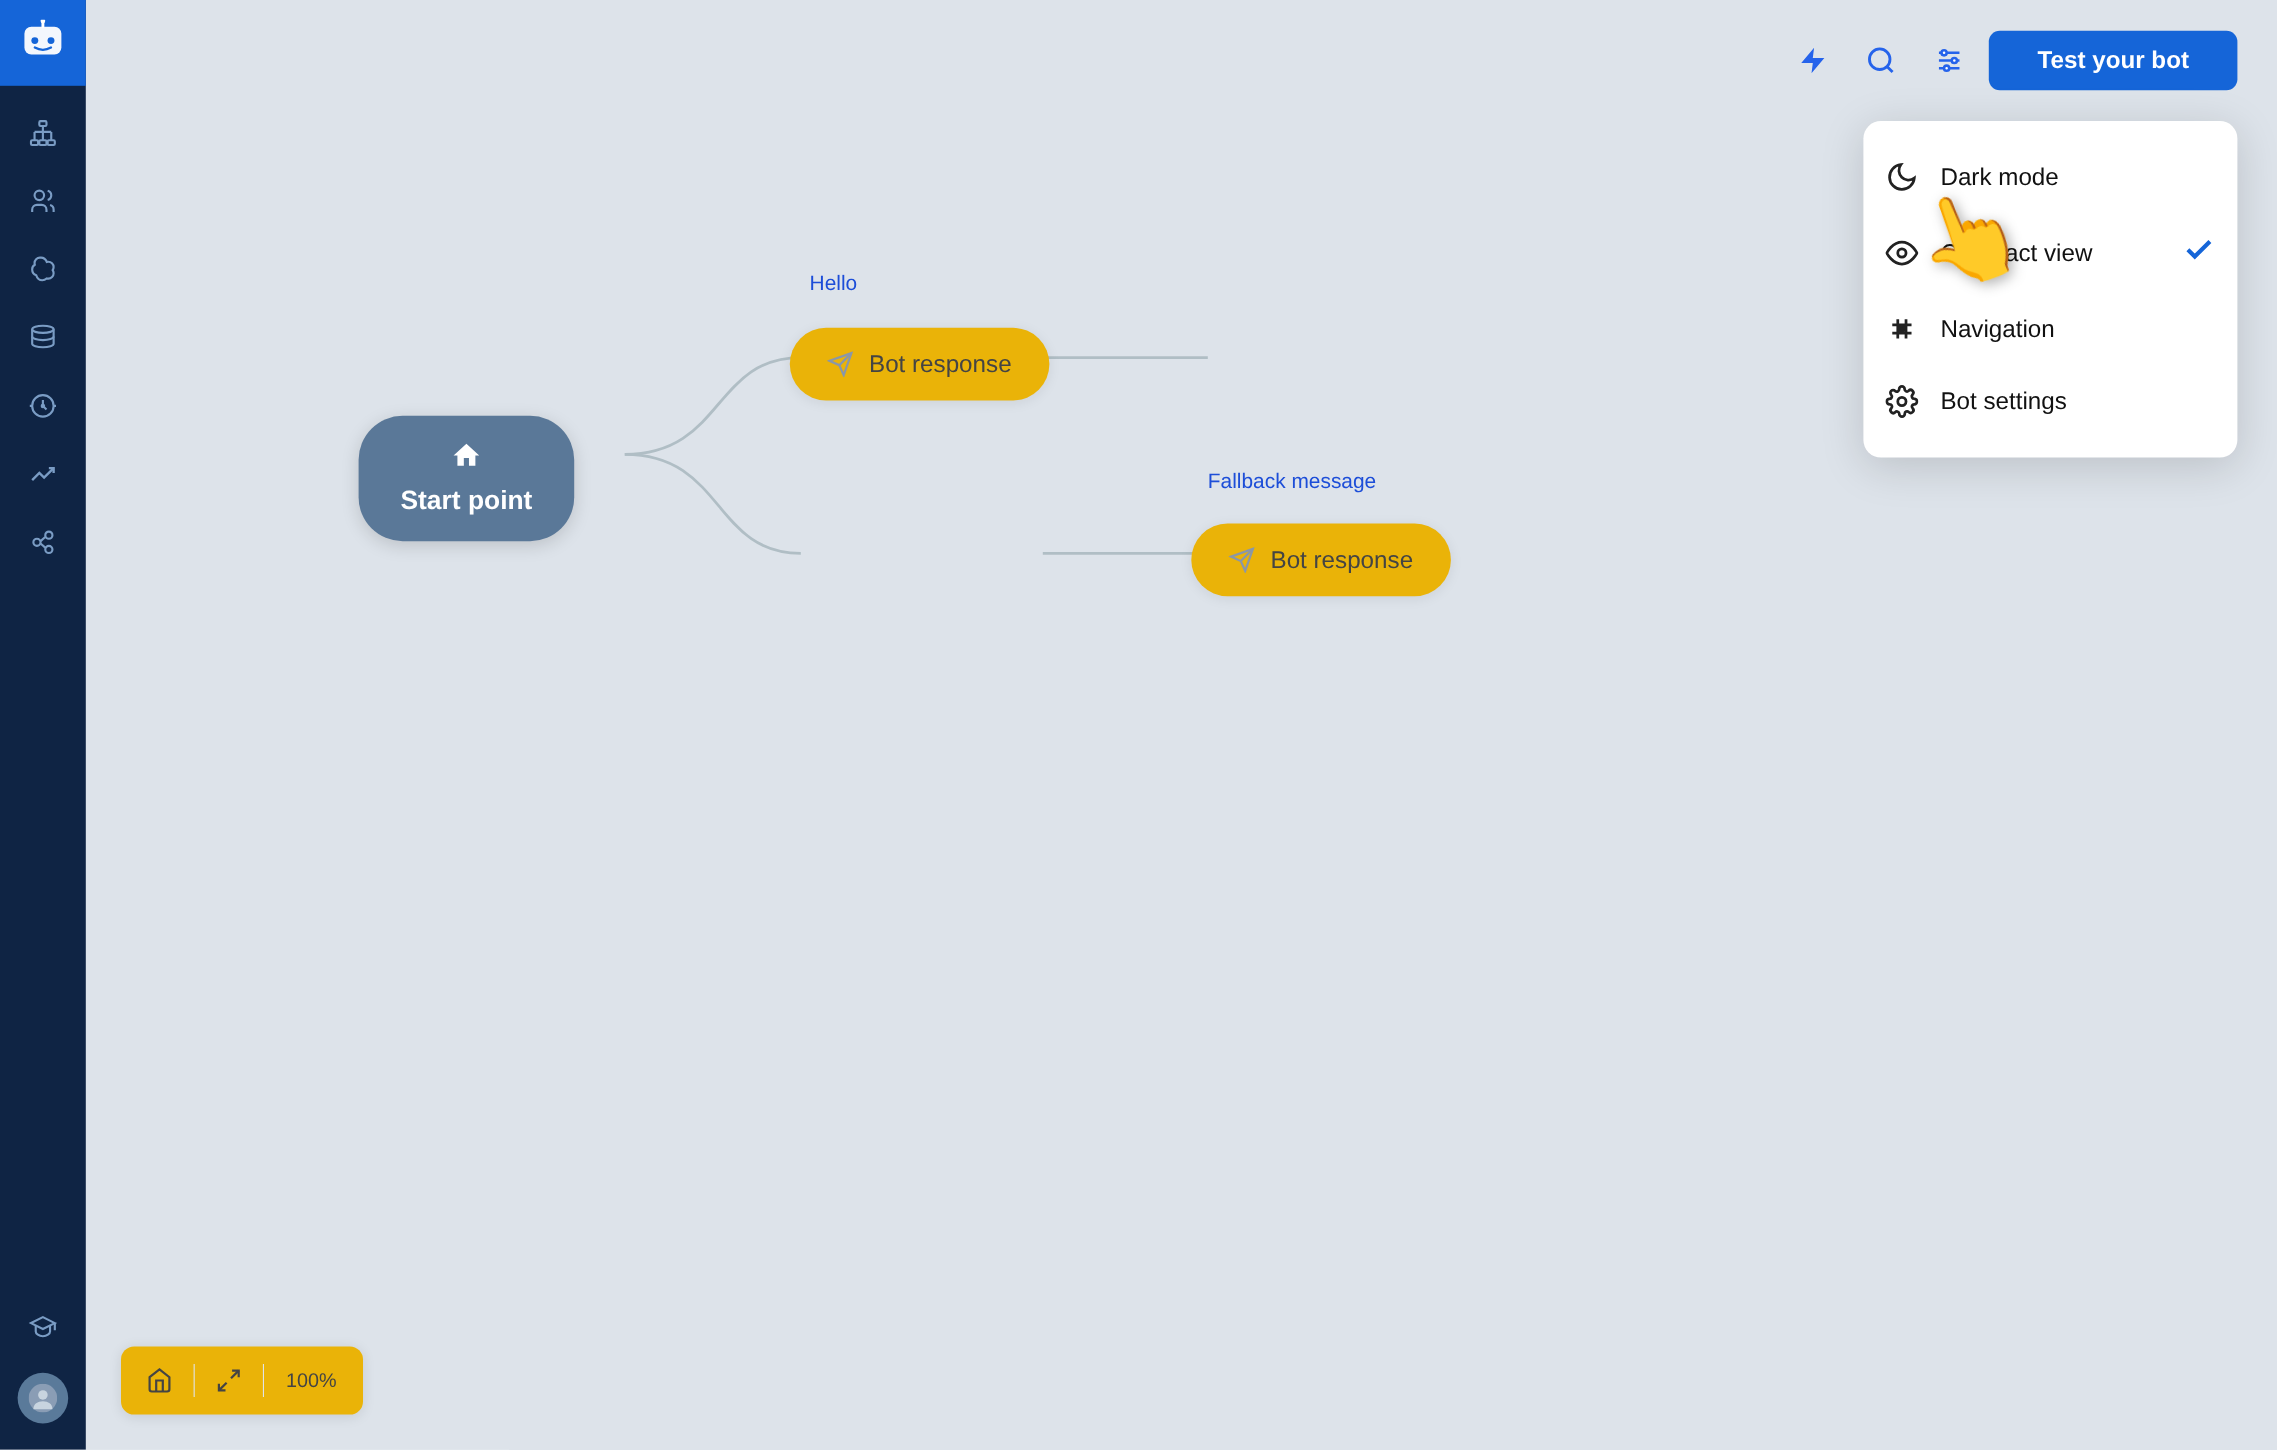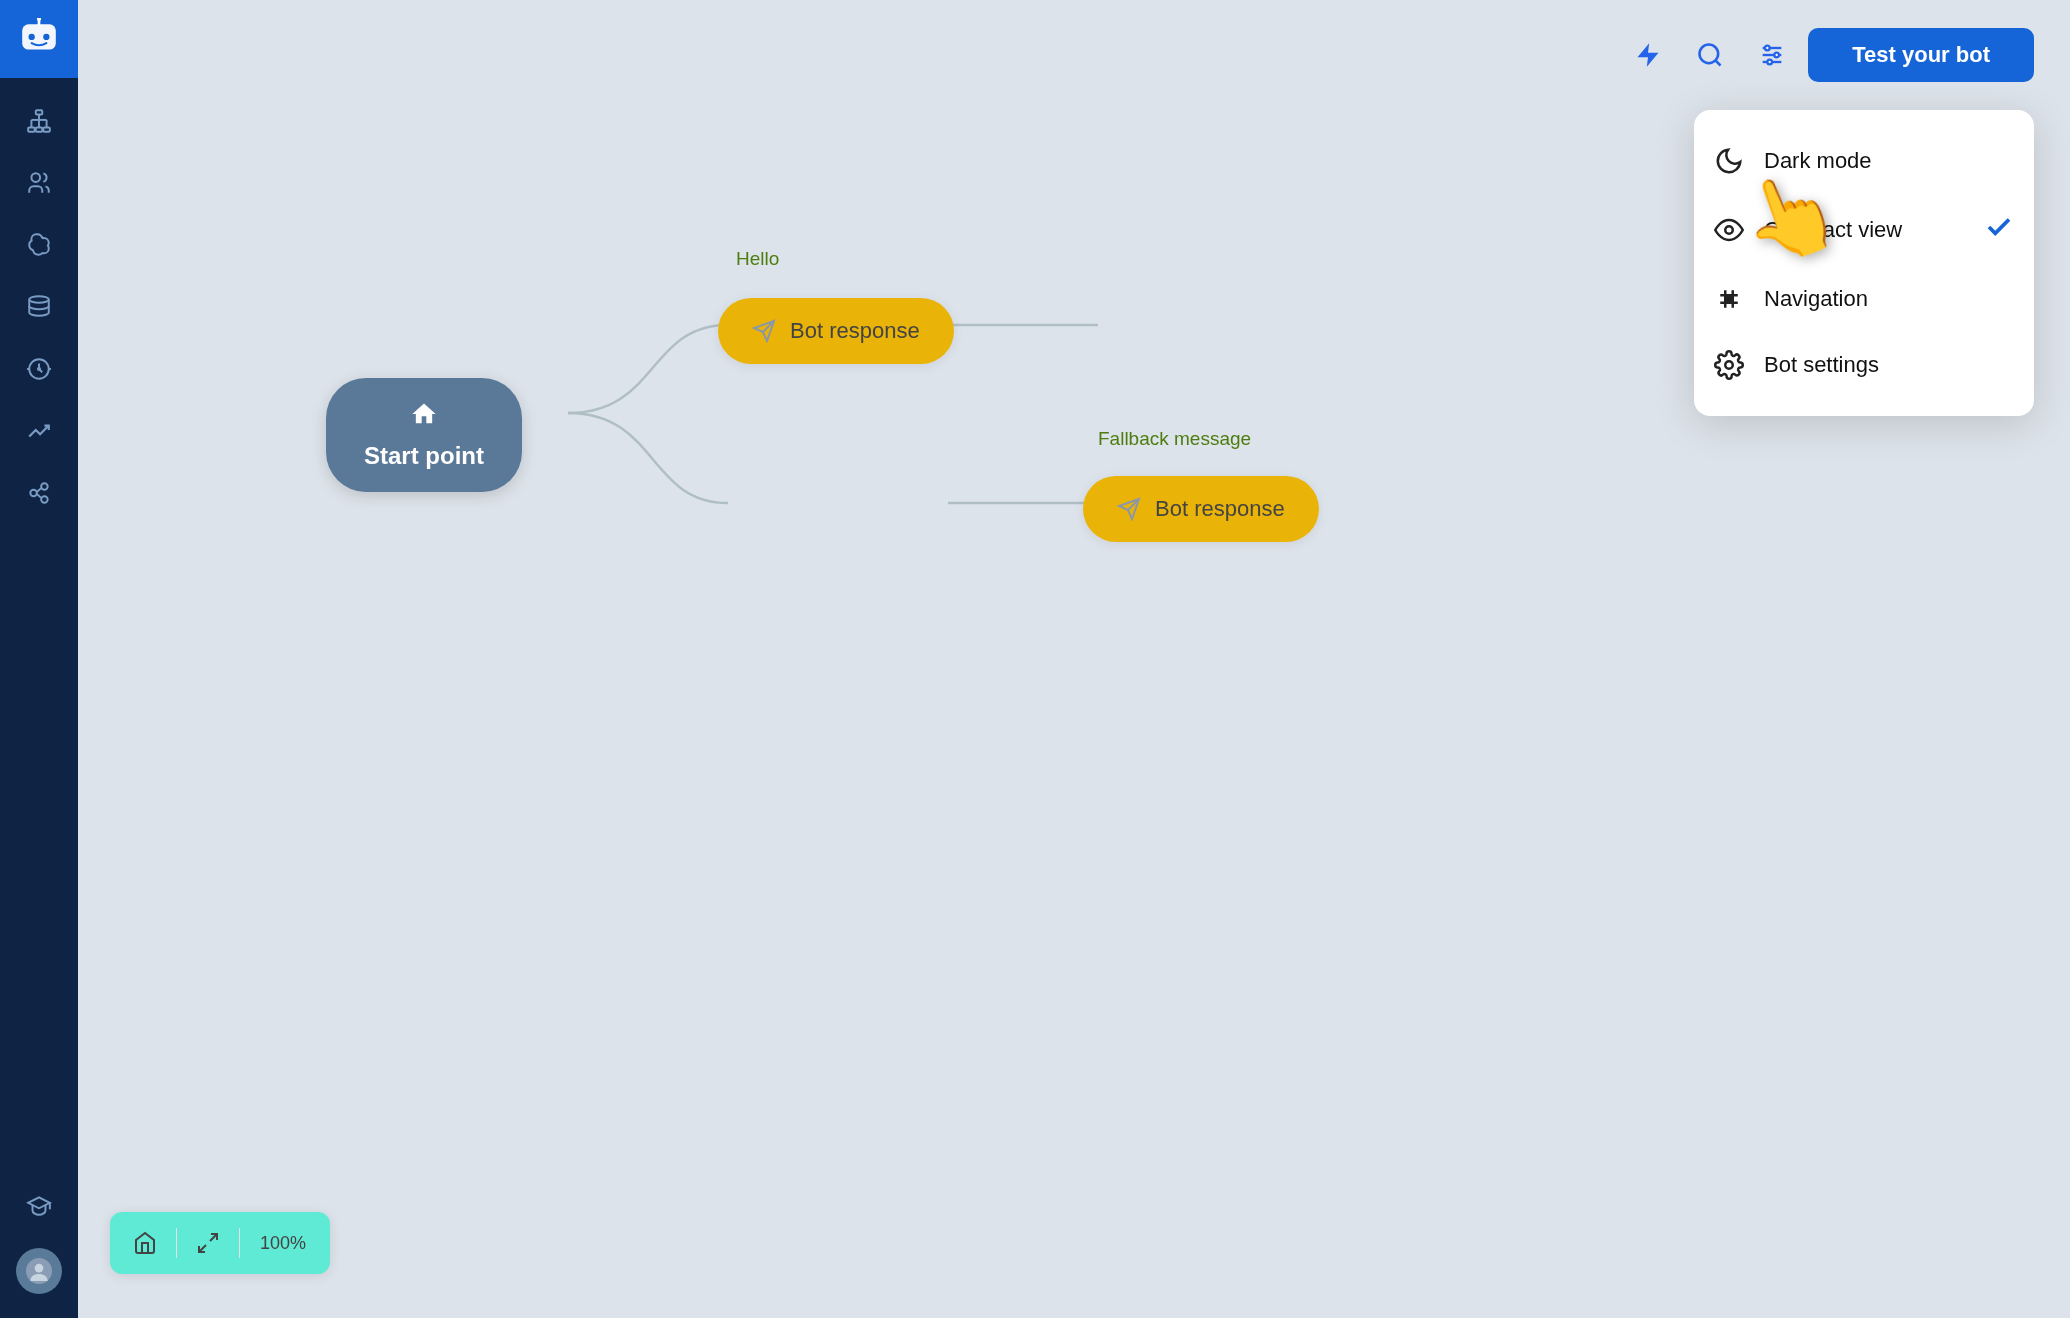--- a/index.html
+++ b/index.html
@@ -152,21 +152,21 @@
       gap: 14px;
       white-space: nowrap;
       box-shadow: 0 4px 16px rgba(0,0,0,0.15);
       flex-direction: column;
     }
     .node-start svg { width: 28px; height: 28px; }
 
     .node-label {
       position: absolute;
       font-size: 19px;
-      color: #4d7c0f;
+      color: #1d4ed8;
       font-weight: 500;
     }
 
     .node-bot-response {
       position: absolute;
       background: #eab308;
       border-radius: 40px;
       padding: 20px 34px;
       font-size: 22px;
       font-weight: 500;
@@ -196,26 +196,26 @@
     .node-fallback .else-badge {
       font-size: 14px;
       font-weight: 700;
       color: rgba(255,255,255,0.7);
       letter-spacing: 1px;
     }
 
     
     .bottom-bar {
       position: absolute;
-      bottom: 44px;
+      bottom: 32px;
       left: 32px;
       display: flex;
       align-items: center;
       gap: 4px;
-      background: #5eead4;
+      background: #eab308;
       border-radius: 12px;
       box-shadow: 0 2px 12px rgba(0,0,0,0.1);
       padding: 8px 12px;
       z-index: 50;
     }
     .bottom-bar-btn {
       width: 46px;
       height: 46px;
       border: none;
       background: transparent;

